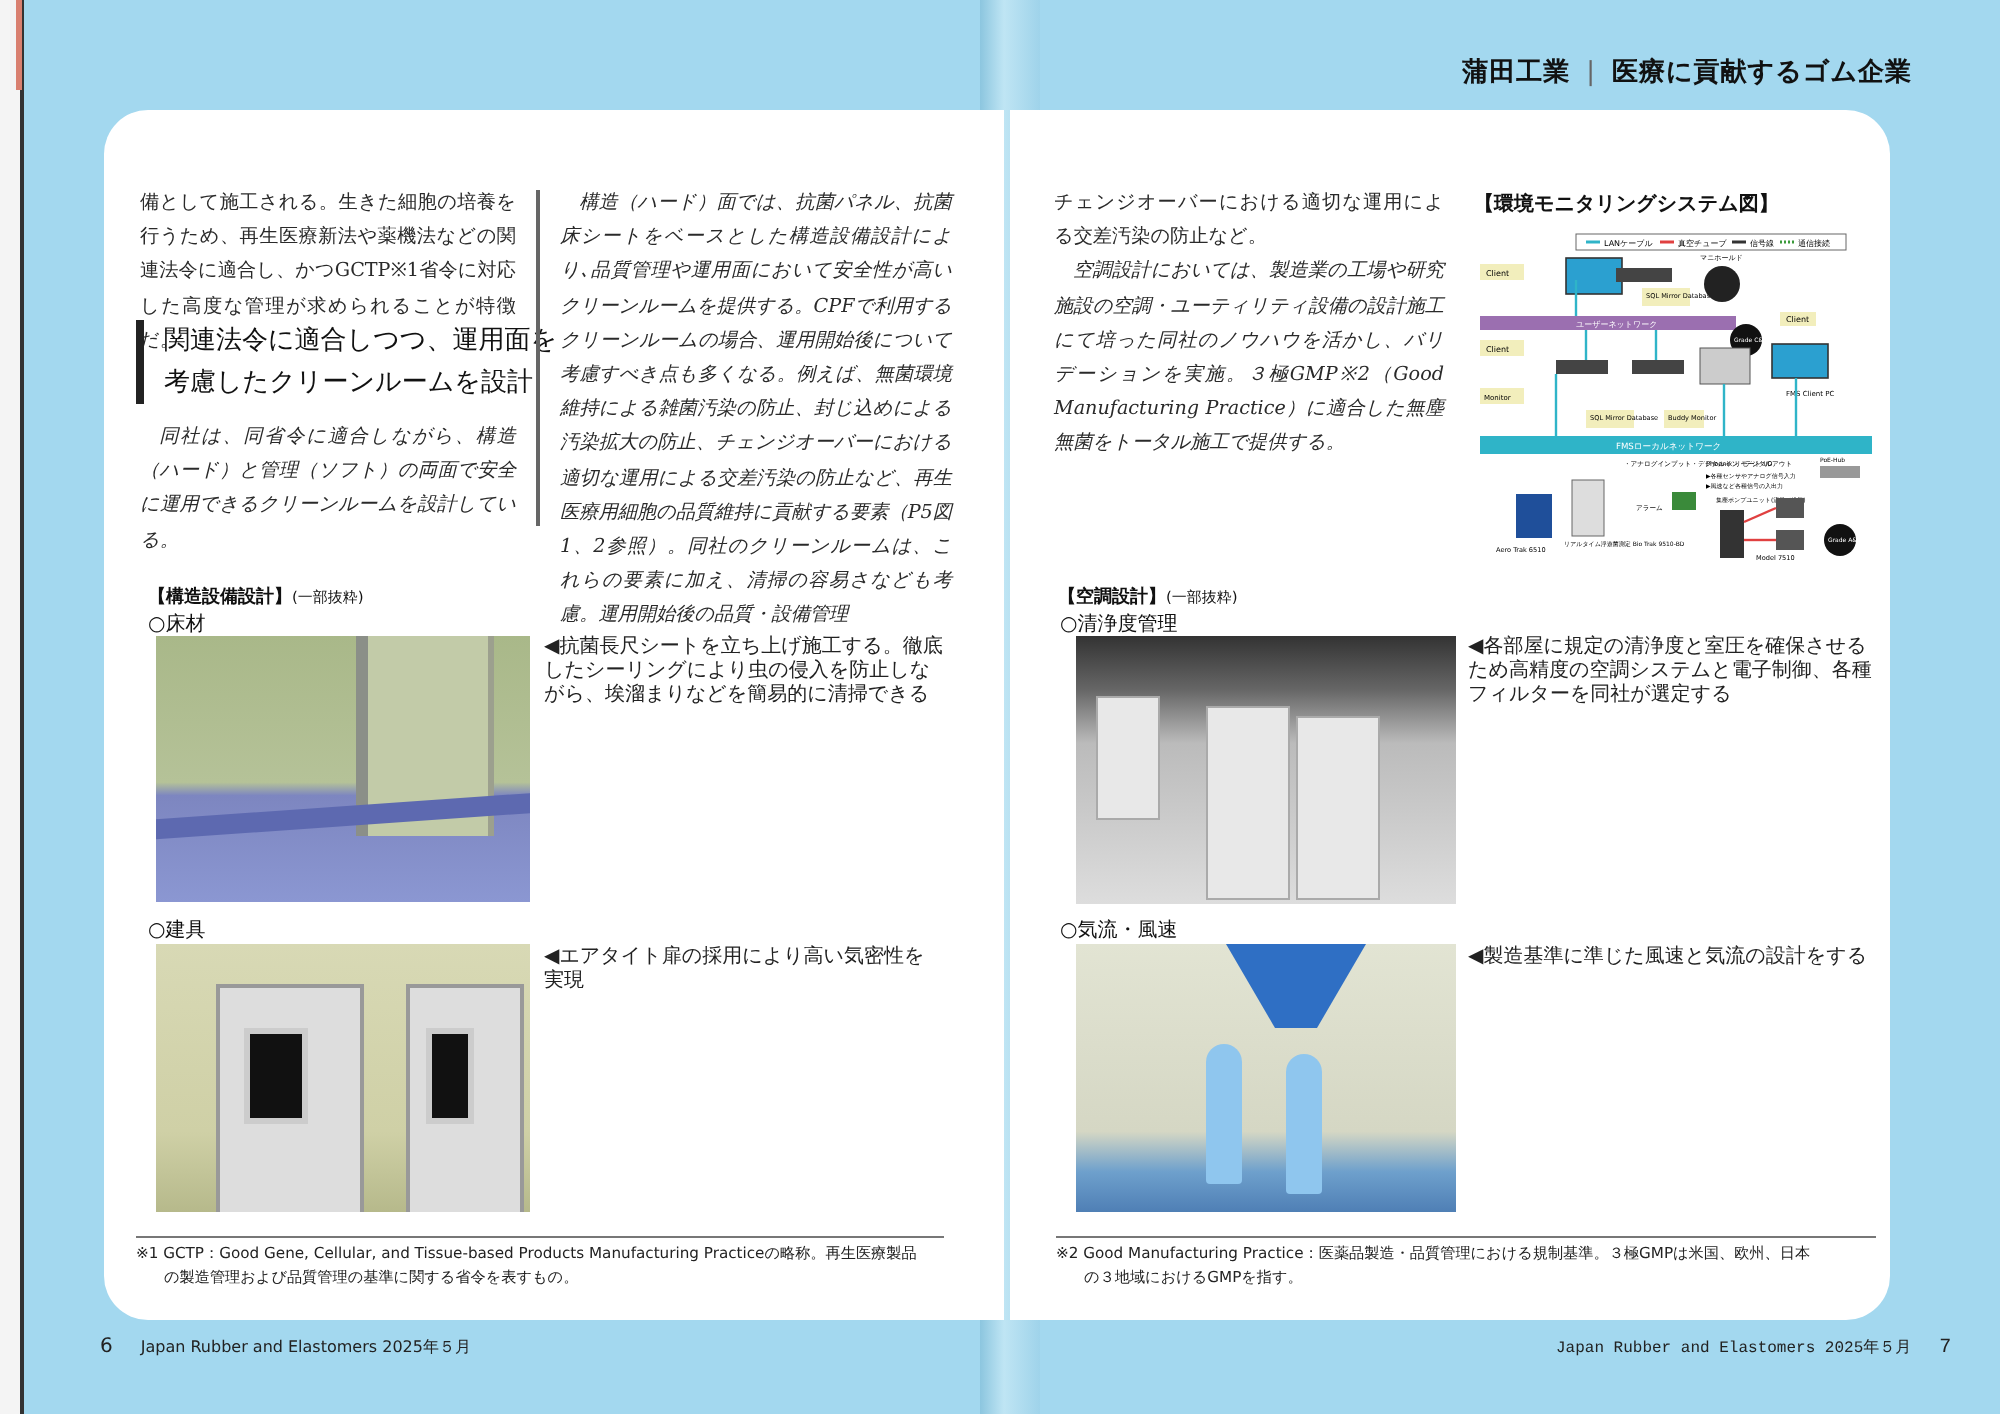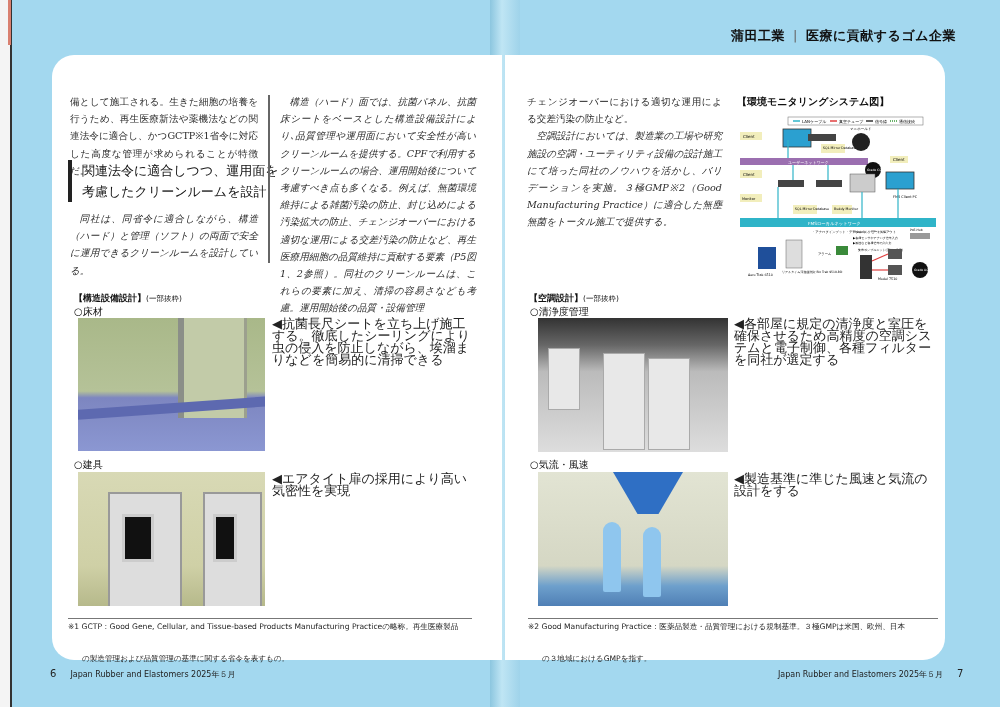--- a/index.html
+++ b/index.html
@@ -16,24 +16,24 @@
   .header .sep{color:#666;margin:0 8px;font-weight:normal;}
   .body-text{position:absolute;font-size:9.6px;line-height:17.2px;color:#2a2a2a;text-align:justify;}
   .body-text p{margin:0;}
   .indent{text-indent:1em;font-style:italic;}
   .colrule{position:absolute;left:268px;top:95px;width:2px;height:168px;background:#666;}
   .heading{position:absolute;left:68px;top:160px;width:200px;border-left:4px solid #222;padding-left:10px;font-family:"DejaVu Sans",sans-serif;font-size:13px;line-height:21px;color:#111;font-weight:normal;}
   .sec-title{position:absolute;font-family:"DejaVu Sans",sans-serif;font-weight:bold;font-size:9px;color:#111;}
   .sec-title small{font-weight:normal;font-size:7.5px;}
   .sub-label{position:absolute;font-family:"DejaVu Sans",sans-serif;font-size:10px;color:#111;text-align:right;}
   .photo{position:absolute;overflow:hidden;}
-  .caption{position:absolute;font-family:"DejaVu Sans",sans-serif;font-size:13px;line-height:12px;color:#222;}
+  .caption{position:absolute;font-family:"DejaVu Sans",sans-serif;font-size:10px;line-height:12px;color:#222;}
   .footrule{position:absolute;height:1px;background:#777;}
   .footnote{position:absolute;font-family:"DejaVu Sans",sans-serif;font-size:7.6px;line-height:12px;color:#222;}
-  .footnote .cont{padding-left:14px;display:block;margin-top:20px;}
+  .footnote .cont{padding-left:14px;display:block;}
   .folio{position:absolute;top:668px;font-family:"DejaVu Sans",sans-serif;font-size:8px;color:#222;}
   .folio .num{font-size:10px;margin:0 14px;}
   .diagram-title{position:absolute;left:737px;top:95px;font-family:"DejaVu Sans",sans-serif;font-weight:bold;font-size:10px;color:#111;}
   .diagram{position:absolute;left:738px;top:112px;width:200px;height:170px;}
   
   .floor{background:linear-gradient(180deg,#a9b889 0%,#b5c298 55%,#7d86c0 60%,#8b97d2 100%);}
   .floor .door{position:absolute;left:100px;top:0;width:60px;height:100px;background:#c2cba8;border-left:6px solid #8b8f88;border-right:3px solid #9ca08e;}
   .floor .skirt{position:absolute;left:0;top:85px;width:190px;height:10px;background:#5d69b0;transform:skewY(-4deg);}
   .doors{background:linear-gradient(180deg,#d8d9b5,#cfd0a6 70%,#b6b98b);}
   .doors .dr{position:absolute;top:20px;width:70px;height:120px;background:#ddd;border:2px solid #999;}
@@ -201,16 +201,16 @@
     <div class="p" style="left:105px;top:55px;"></div>
   </div>
   <div class="caption" style="left:734px;top:473px;width:205px;">◀製造基準に準じた風速と気流の設計をする</div>
 
   <div class="footrule" style="left:528px;top:618px;width:410px;"></div>
   <div class="footnote" style="left:528px;top:621px;width:420px;">
     <span>※2 Good Manufacturing Practice：医薬品製造・品質管理における規制基準。３極GMPは米国、欧州、日本</span>
     <span class="cont">の３地域におけるGMPを指す。</span>
   </div>
 
-  <div class="folio" style="left:778px;">
+  <div class="folio" style="left:778px;font-family:Liberation Mono, monospace;">
     <span>Japan Rubber and Elastomers 2025年５月</span><span class="num">7</span>
   </div>
 </div>
 
 </body></html>

